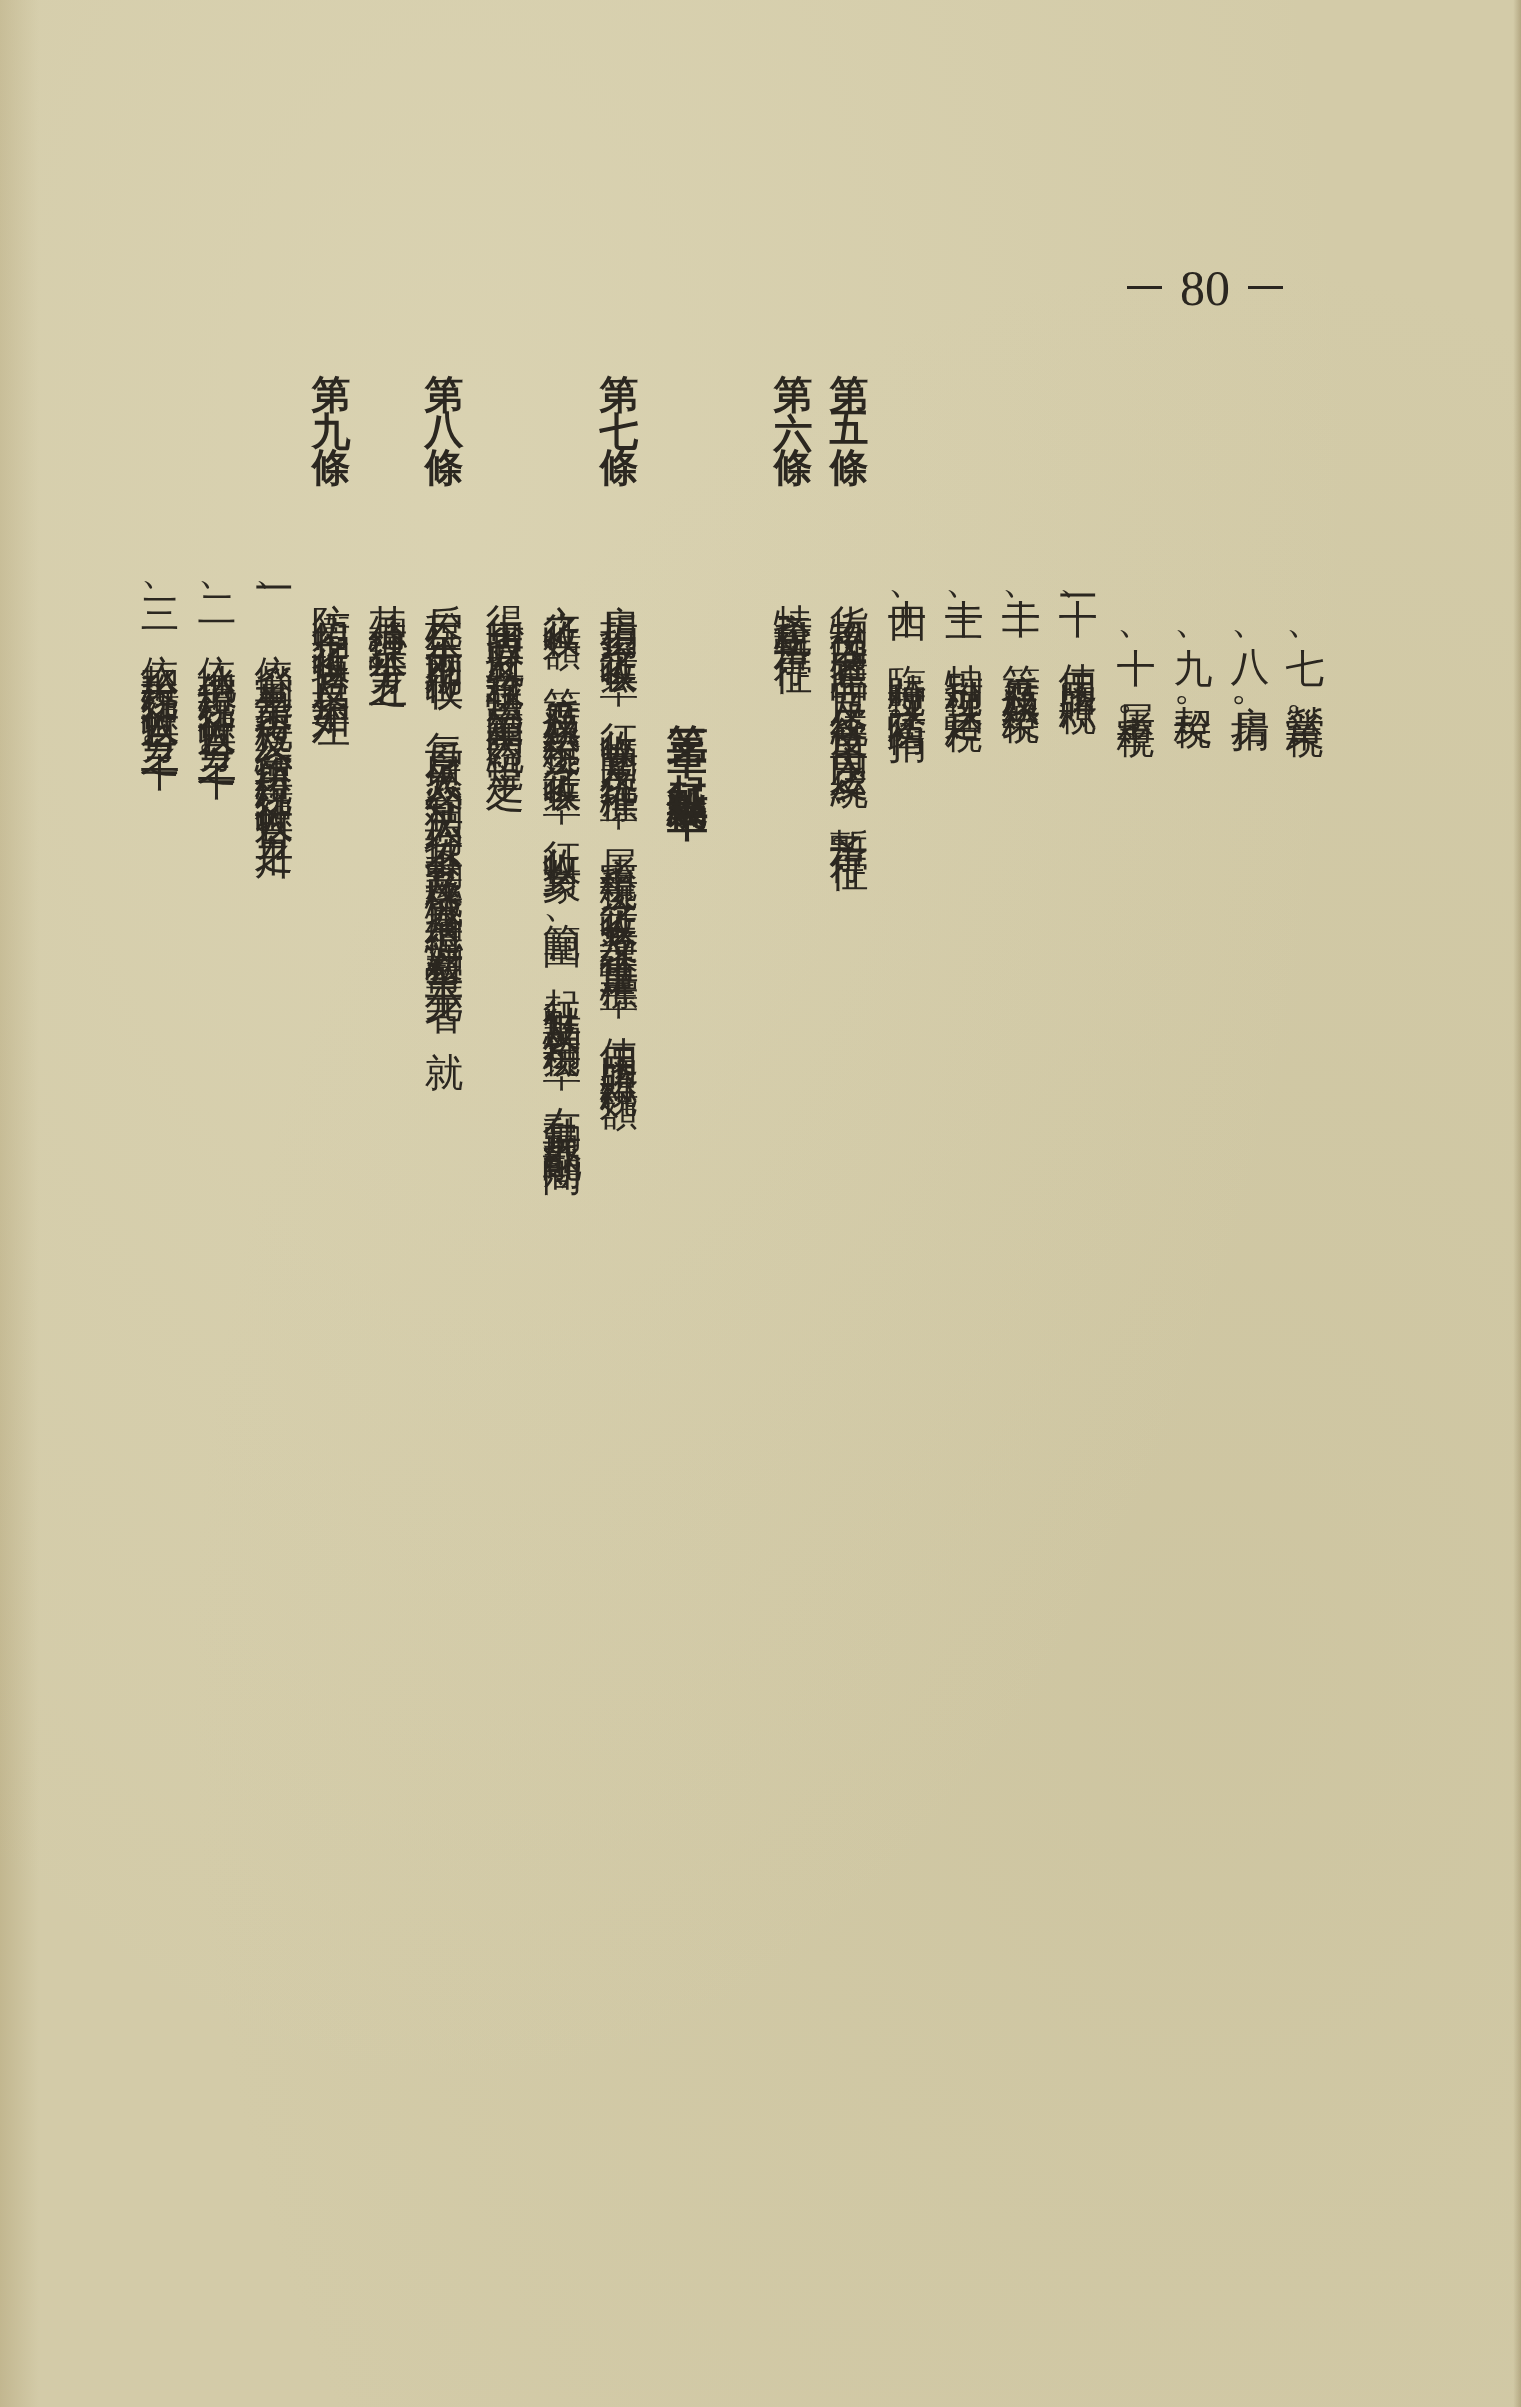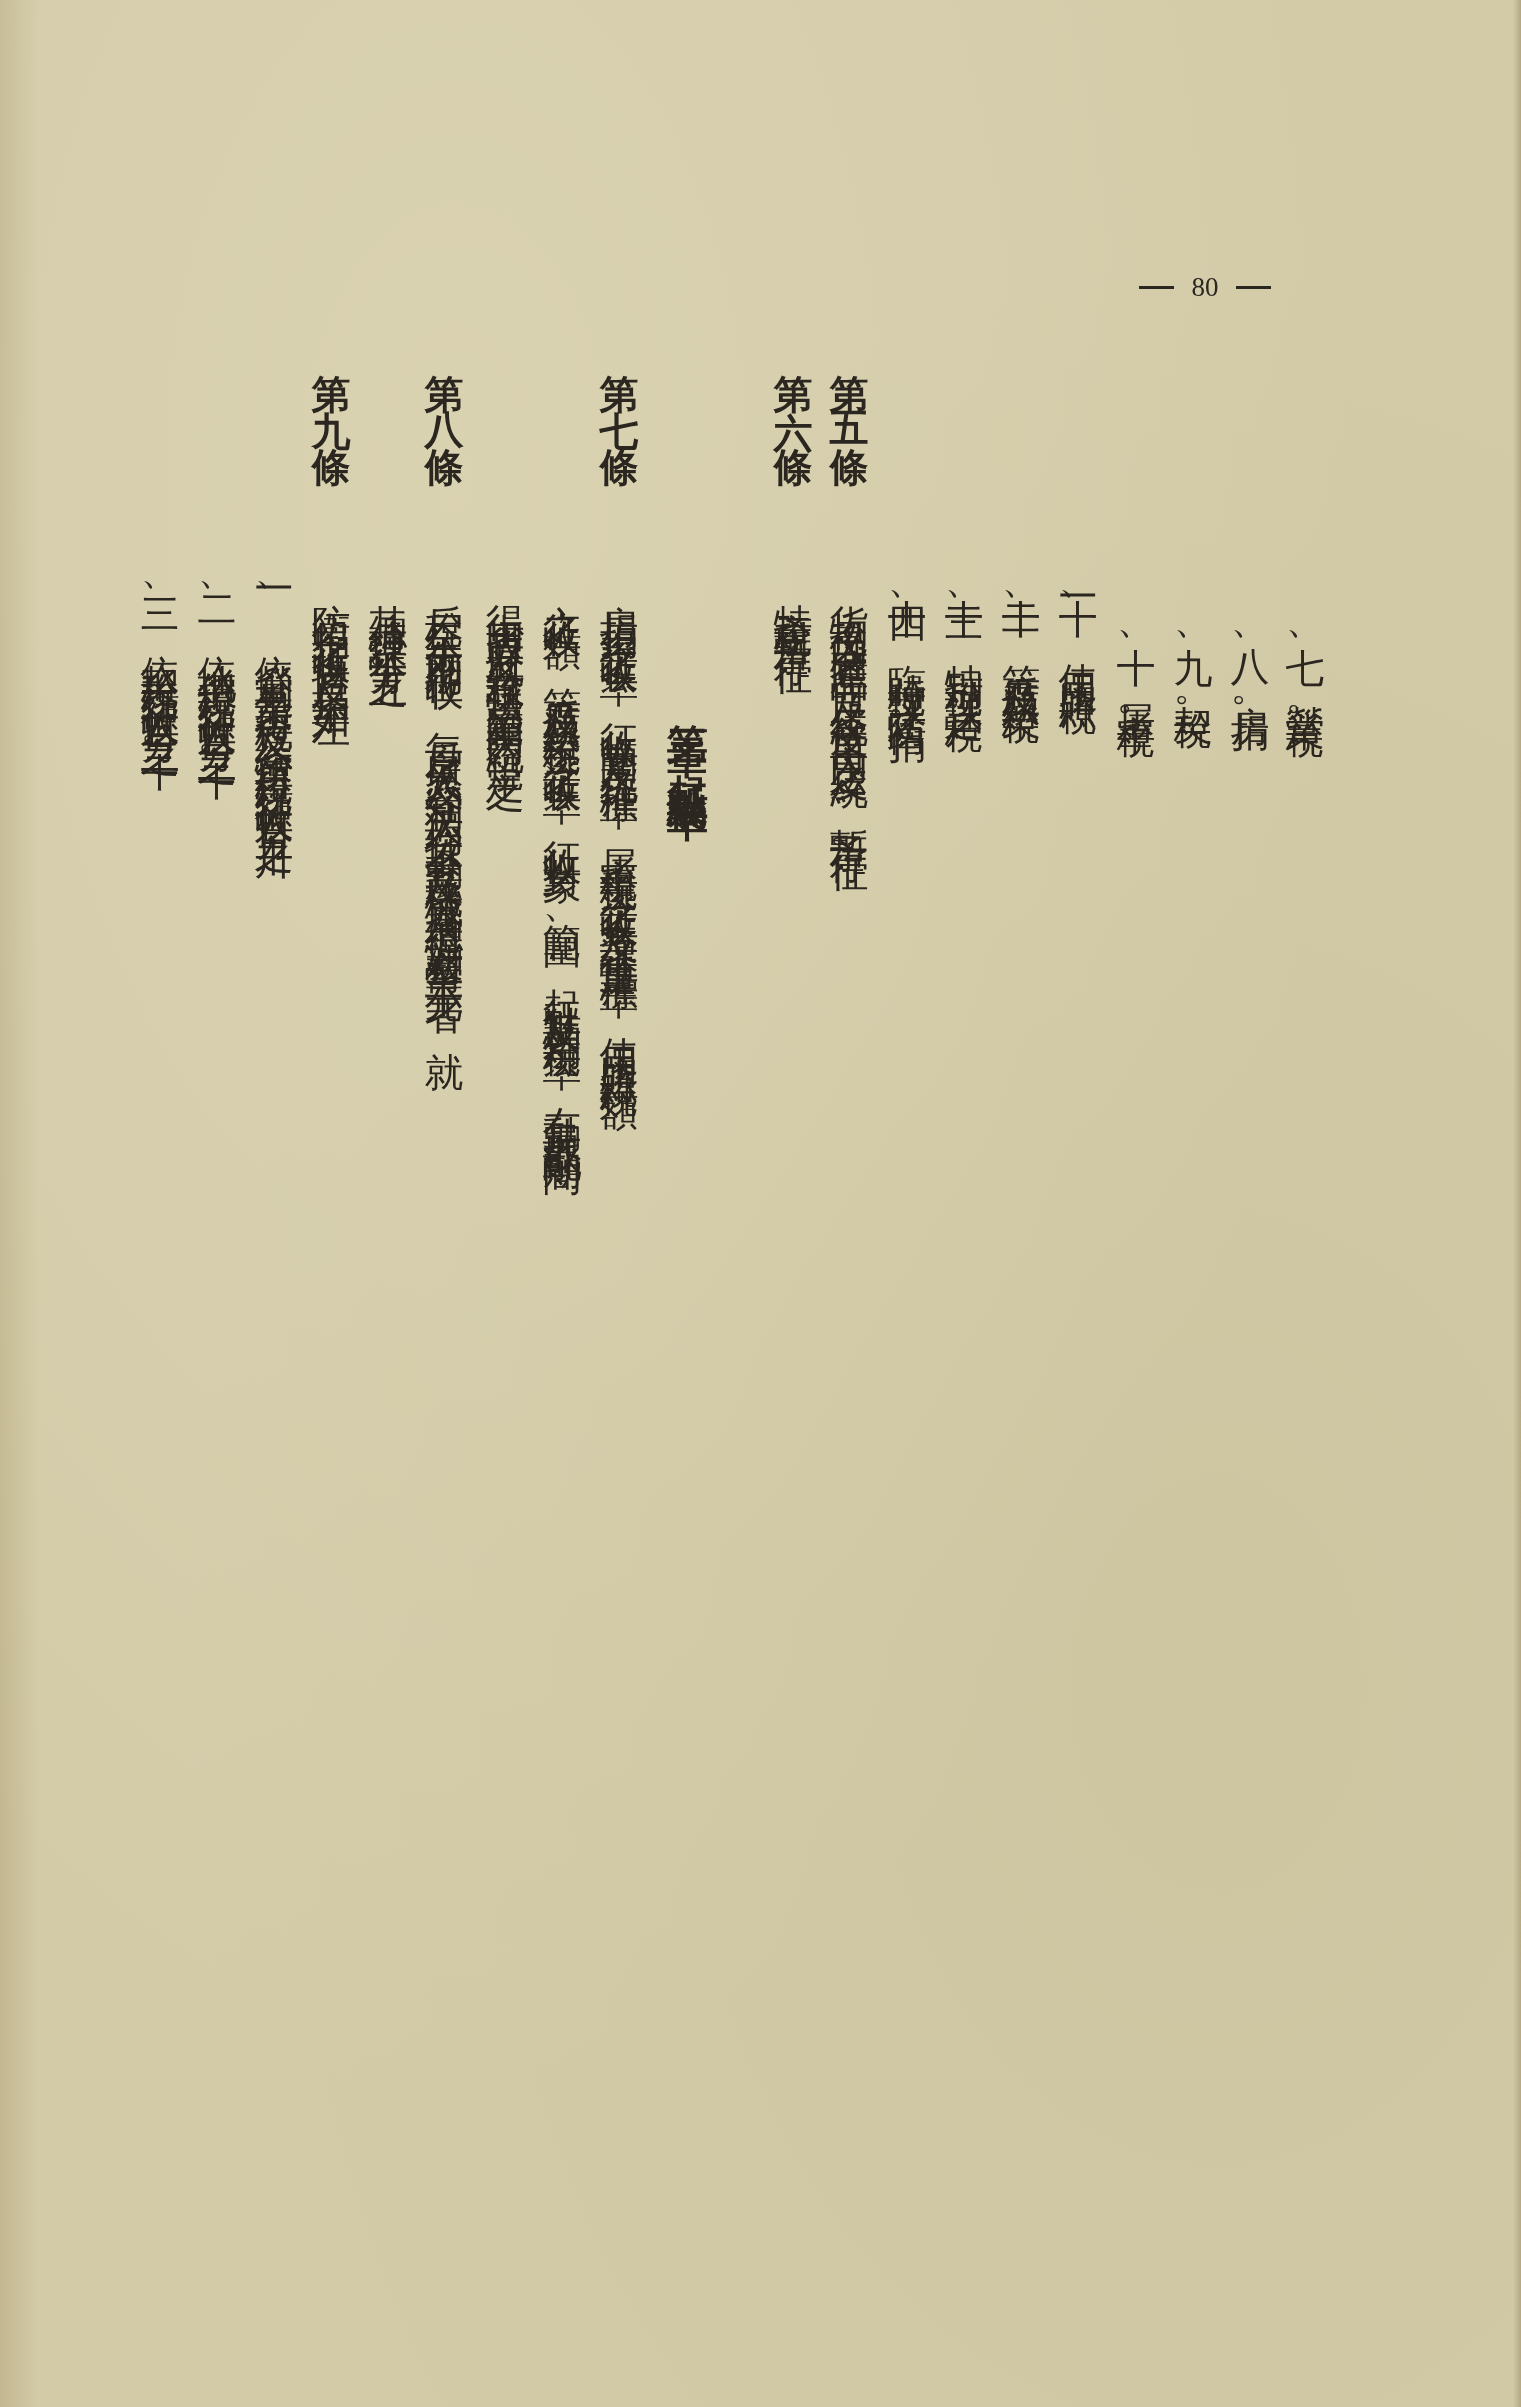--- a/index.html
+++ b/index.html
@@ -11,21 +11,21 @@
       radial-gradient(ellipse at 80% 70%, rgba(190,180,140,0.25), rgba(0,0,0,0) 60%),
       linear-gradient(to right, rgba(150,130,80,0.28) 0px, rgba(150,130,80,0) 39px),
       linear-gradient(to left, rgba(120,100,60,0.35) 0px, rgba(120,100,60,0) 7.8px);
     position:relative;
     font-family:"DejaVu Serif","Liberation Serif",serif;
     color:#2b2720;
   }
   .page-num {
     position:absolute; left:1117px; top:263px; width:176px; height:49px;
     display:flex; align-items:center; justify-content:center; gap:17.6px;
-    font-family:"Liberation Serif","DejaVu Serif",serif; font-size:27px; color:#2a2620;
+    font-family:"Liberation Serif","DejaVu Serif",serif; font-size:50px; color:#2a2620;
   }
   .page-num .dash { display:inline-block; width:35px; height:2.9px; background:#2a2620; }
   .col {
     position:absolute;
     writing-mode:vertical-rl;
     font-size:39px;
     line-height:47px;
     letter-spacing:8.8px;
     white-space:nowrap;
   }

